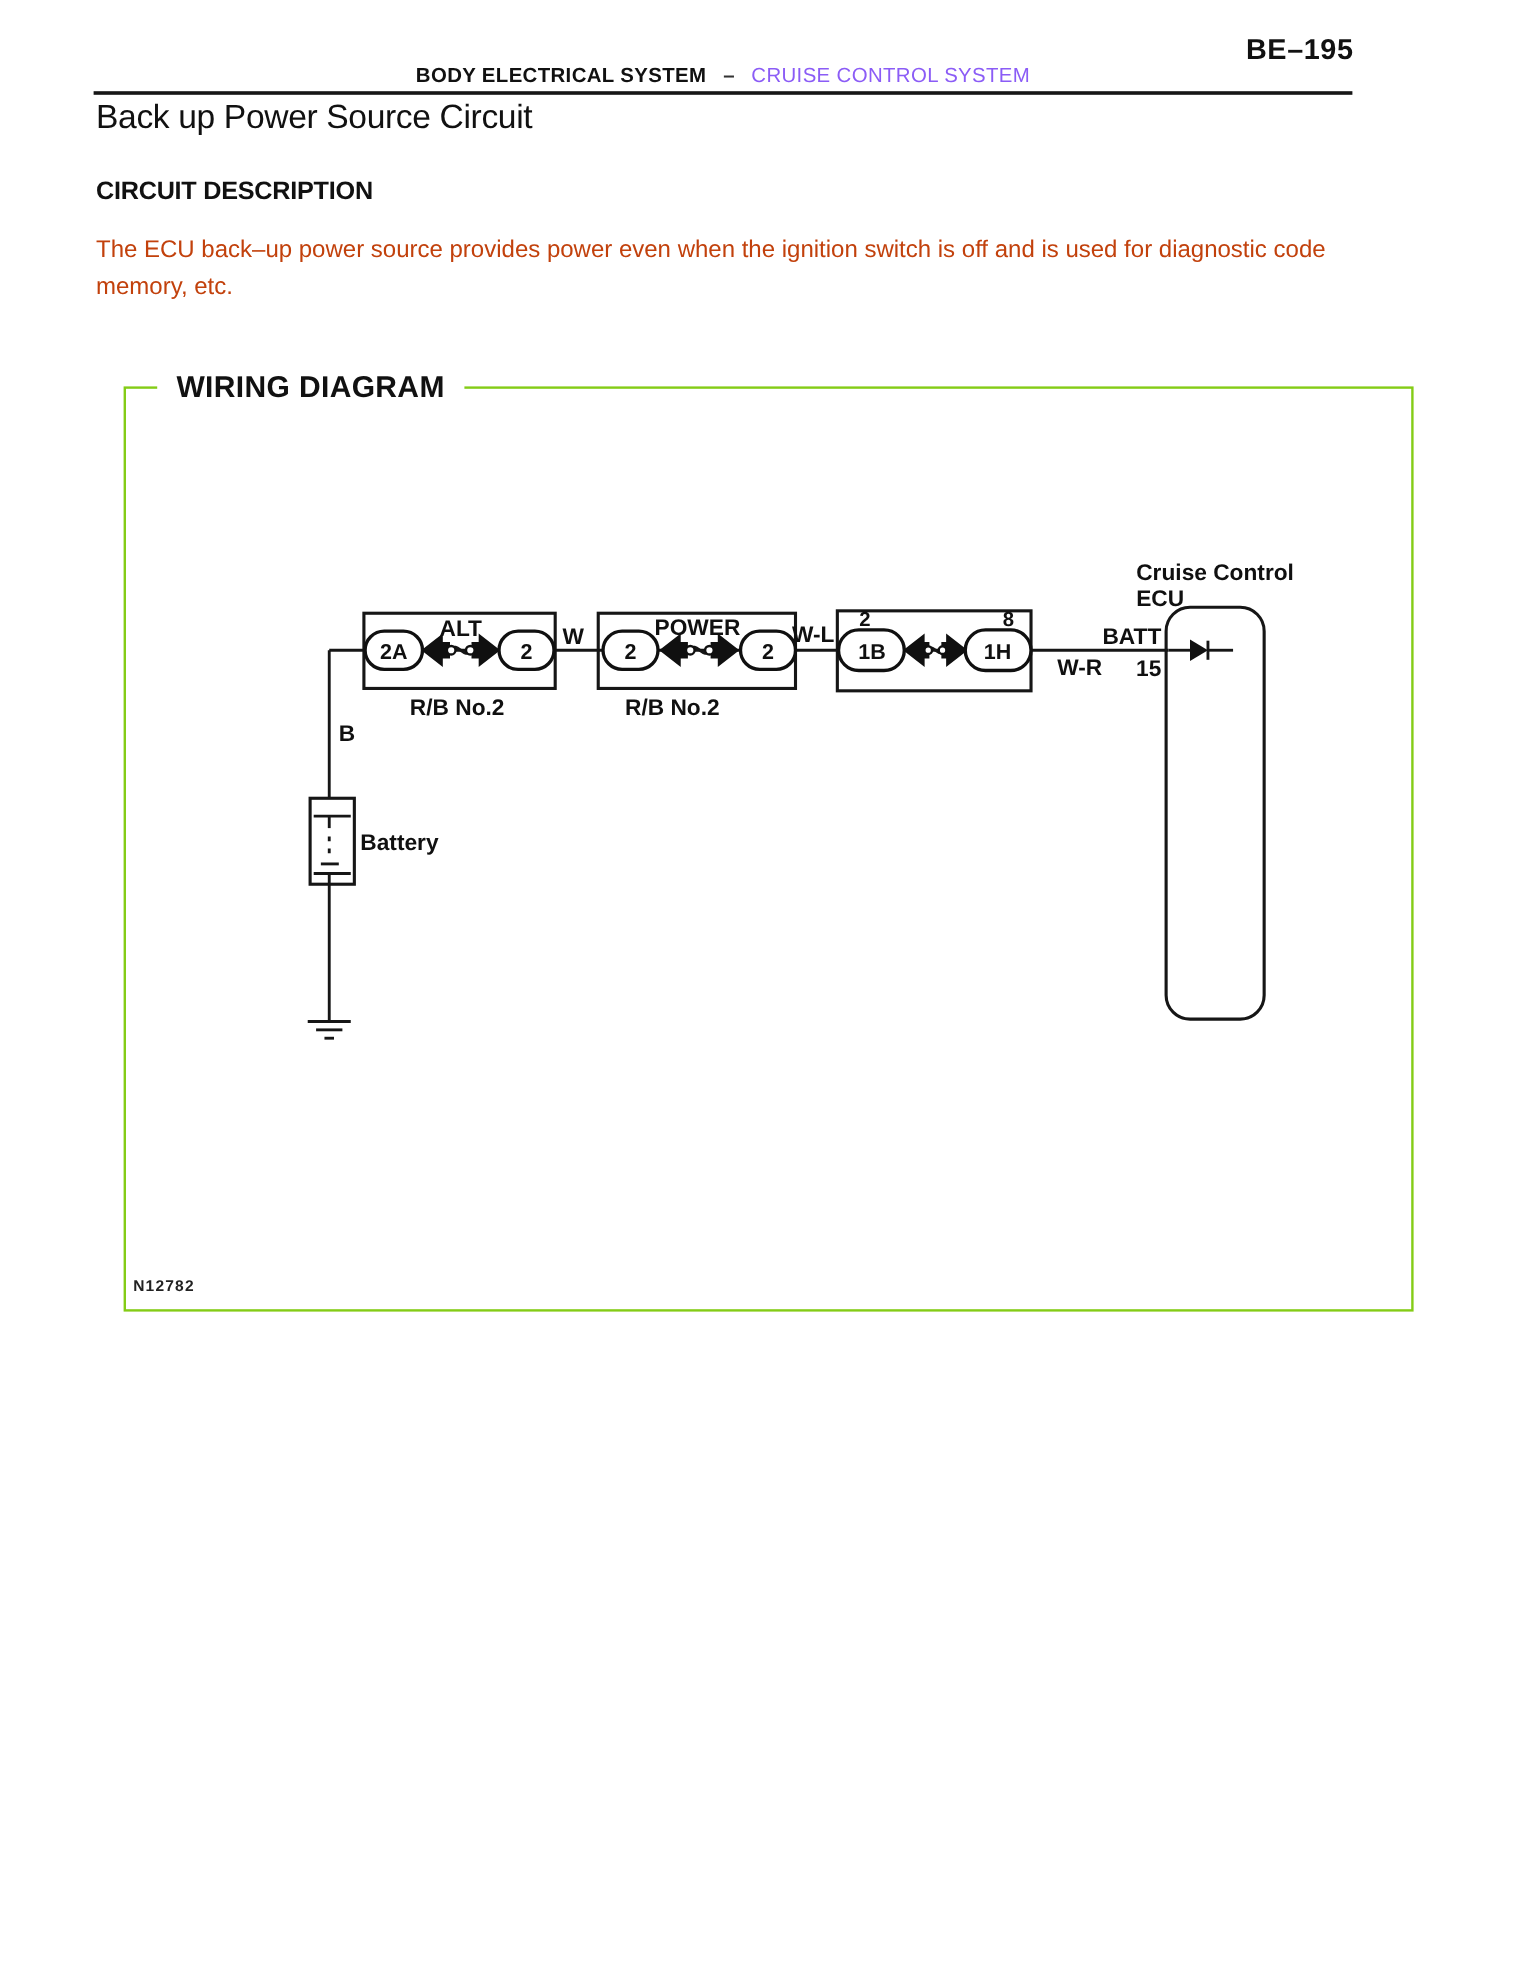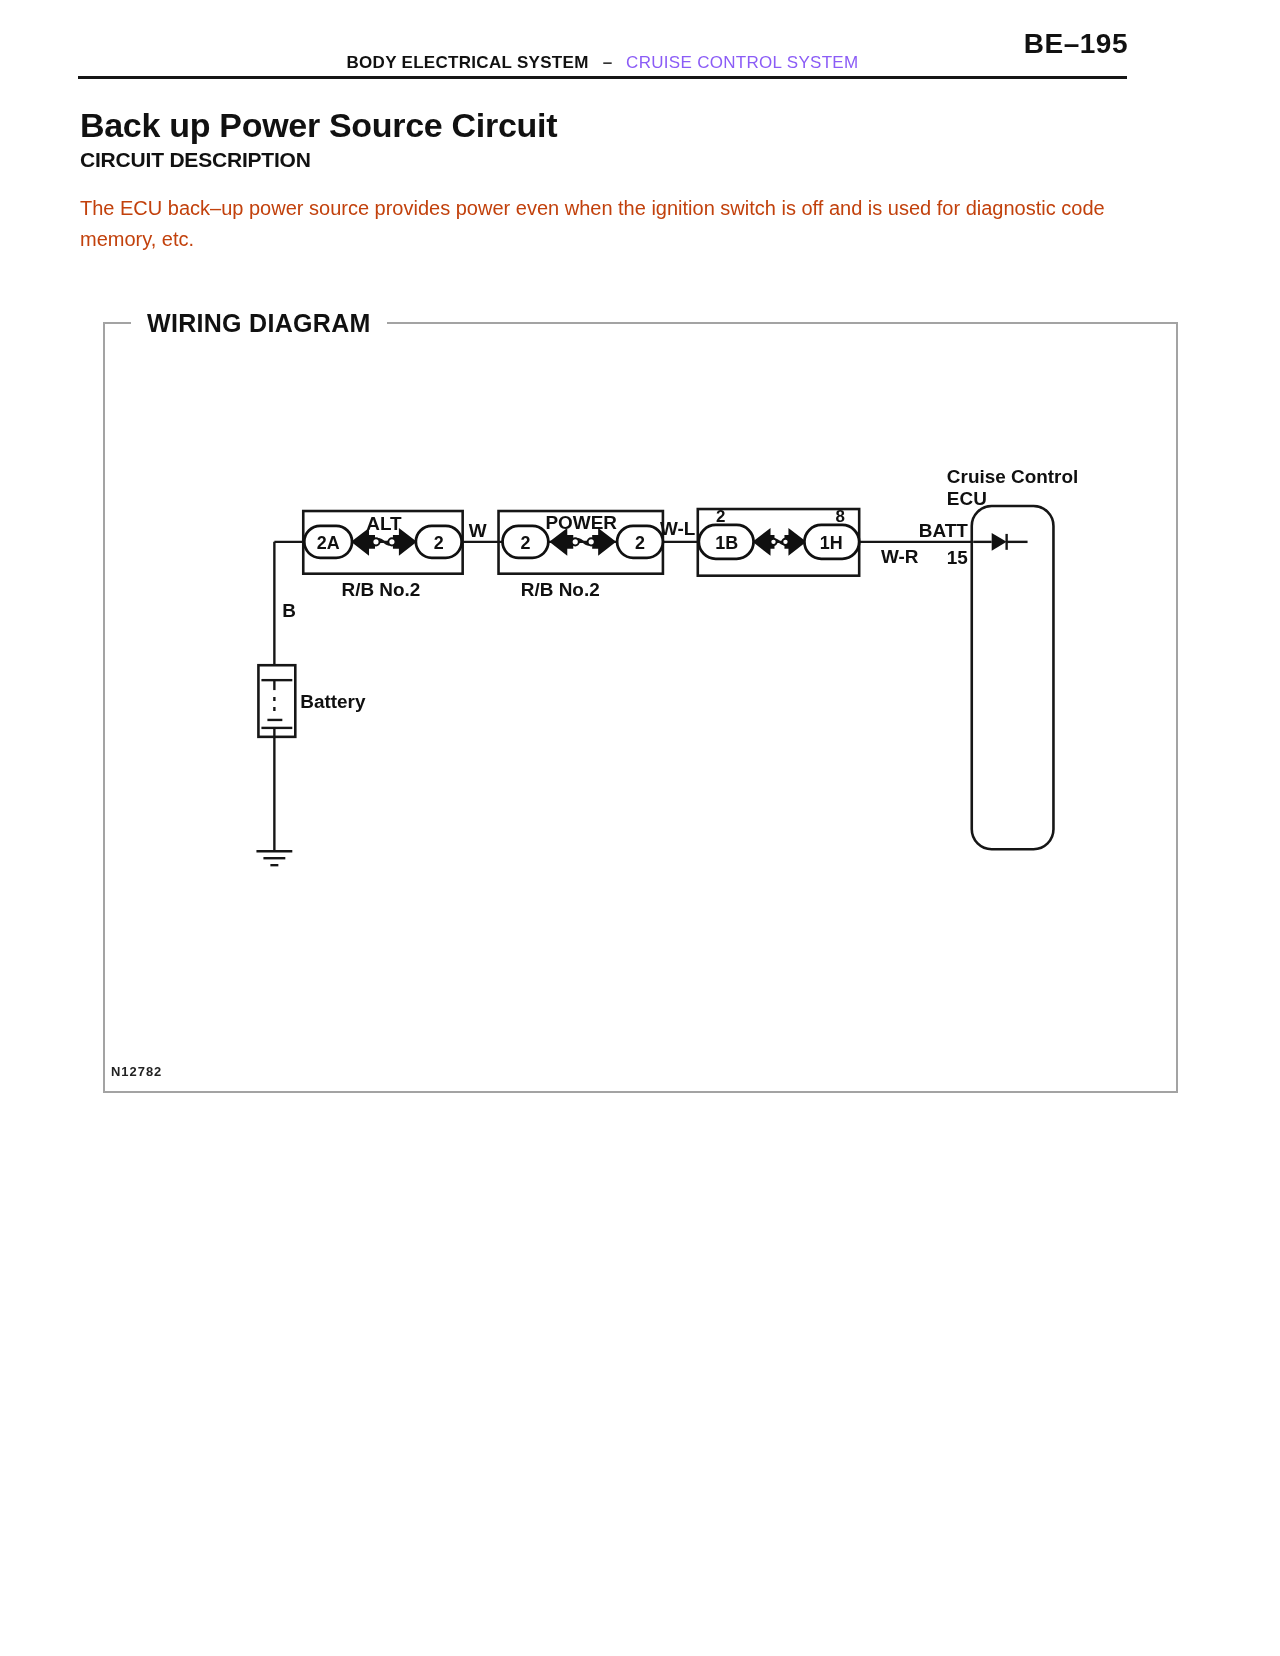--- a/index.html
+++ b/index.html
@@ -3,48 +3,48 @@
 <meta charset="utf-8">
 <style>
   html,body{margin:0;padding:0;}
   body{
     width:1280px;height:1656px;background:#ffffff;position:relative;
     font-family:"Liberation Sans",sans-serif;color:#111;
     -webkit-font-smoothing:antialiased;
   }
   .page-number{
     position:absolute;top:28px;right:152px;
-    font-size:28px;font-weight:bold;letter-spacing:.5px;text-align:center;
+    font-size:24px;font-weight:bold;letter-spacing:.5px;text-align:center;
   }
   .header-line{
     position:absolute;top:53px;left:78px;width:1049px;
     display:flex;justify-content:center;align-items:center;gap:14px;
     font-size:17px;
   }
   .header-line .h-left{font-weight:bold;letter-spacing:.3px;}
   .header-line .h-sep{font-weight:bold;color:#333;}
   .header-line .h-right{font-weight:normal;color:#8b5cf6;letter-spacing:.3px;}
   .header-rule{
     position:absolute;top:76px;left:78px;width:1049px;height:3px;background:#161616;
   }
   .doc-title{
-    position:absolute;top:106px;left:80px;
-    font-size:34px;font-weight:bold;letter-spacing:-.3px;
+    position:absolute;top:82px;left:80px;
+    font-size:28px;font-weight:normal;letter-spacing:-.3px;
   }
   .section-heading{
     position:absolute;top:148px;left:80px;
     font-size:21px;font-weight:bold;letter-spacing:-.2px;
   }
   .description{
     position:absolute;top:193px;left:80px;width:1075px;
     font-size:20px;line-height:31px;color:#c2410c;
   }
   .diagram-frame{
     position:absolute;left:103px;top:322px;width:1075px;height:771px;
-    border:2px solid #a3a3a3;box-sizing:border-box;
+    border:2px solid #84cc16;box-sizing:border-box;
   }
   .diagram-title{
     position:absolute;top:-18px;left:26px;
     background:#ffffff;padding:0 16px;
     font-size:25px;font-weight:bold;letter-spacing:.3px;line-height:34px;
   }
   .diagram-svg{position:absolute;left:0;top:0;width:100%;height:100%;}
   svg text{fill:#101010;font-family:"Liberation Sans",sans-serif;font-weight:bold;}
   .lbl{font-size:19px;}
   .pill-lbl{font-size:18px;}

